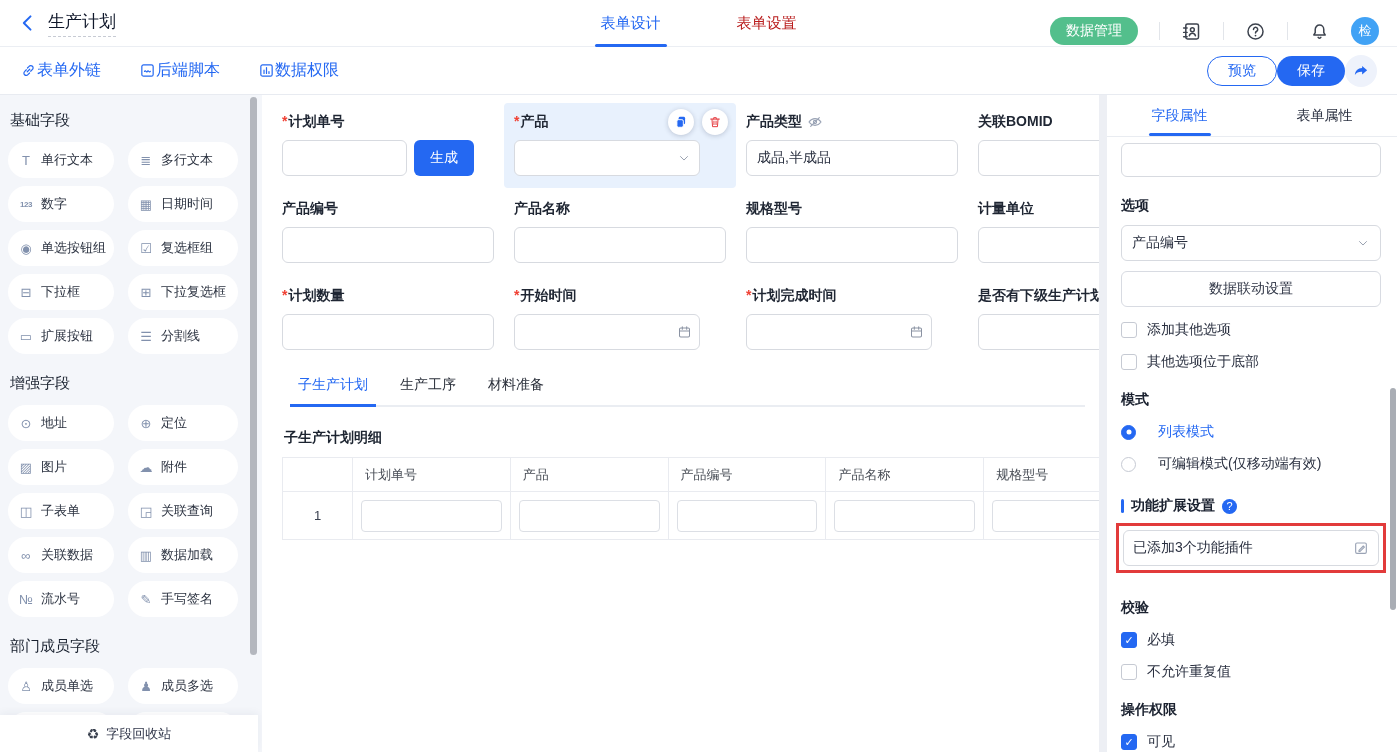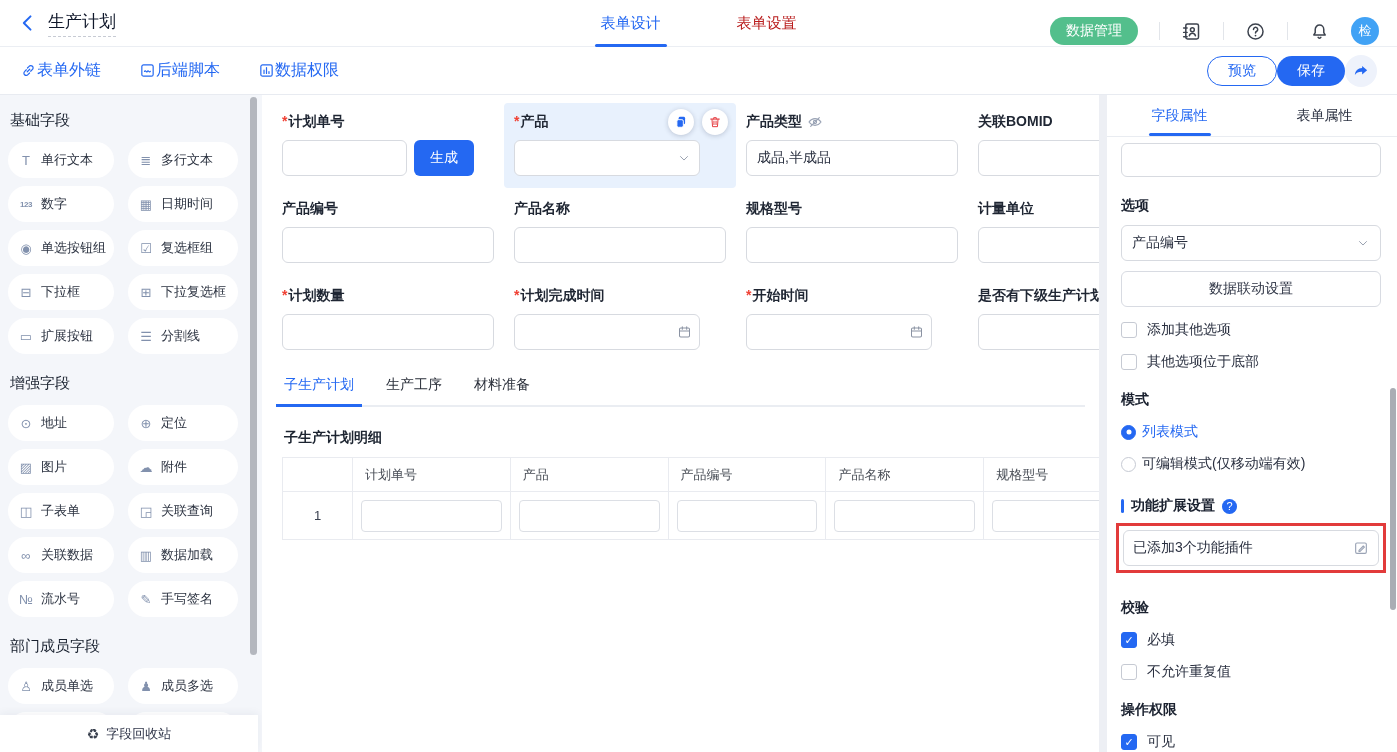--- a/index.html
+++ b/index.html
@@ -59,21 +59,21 @@
   .in-ic { position:absolute; right:8px; top:50%; transform:translateY(-50%); color:#8b93a3; cursor:pointer; }
   .gen-row { display:flex; gap:7px; }
   .gen-row .fin { width:125px; }
   .btn-gen { width:60px; height:36px; background:#2468f2; color:#fff; border:none; border-radius:6px; font-size:14px; cursor:pointer; }
   .fld.sel { background:#e8f1fd; margin:-10px -10px -12px -10px; padding:10px 10px 12px 10px; border-radius:4px; }
   .fld.sel .acts { position:absolute; top:6px; right:8px; display:flex; gap:8px; }
   .cbtn { width:26px; height:26px; border-radius:50%; background:#fff; box-shadow:0 1px 5px rgba(30,40,70,.22); border:none; display:flex; align-items:center; justify-content:center; cursor:pointer; }
   .selbox { width:186px; height:36px; border:1px solid #d7dae0; border-radius:6px; background:#fff; display:flex; align-items:center; justify-content:flex-end; padding:0 8px; color:#98a0ae; cursor:pointer; }
   .eye { color:#9aa3b5; }
 
-  .subtabs { display:flex; gap:28px; margin-top:26px; border-bottom:2px solid #eaedf2; }
+  .subtabs { display:flex; gap:28px; margin-top:26px; border-bottom:2px solid #eaedf2;margin-left:14px; }
   .subtab { font-size:14px; color:#2a2f3a; padding:0 2px 11px; cursor:pointer; position:relative; }
   .subtab.active { color:#2468f2; }
   .subtab.active::after { content:""; position:absolute; left:-6px; right:-6px; bottom:-2px; height:3px; background:#2468f2; }
 
   .tbl-title { font-size:14px; font-weight:700; color:#1c2430; margin:22px 0 10px 2px; }
   table.grid { border-collapse:collapse; width:860px; }
   table.grid th, table.grid td { border:1px solid #e9ebf0; }
   table.grid th { height:34px; font-size:13px; font-weight:400; color:#474c55; text-align:left; padding:0 12px; background:#fff; }
   table.grid th.idx, table.grid td.idx { width:70px; text-align:center; padding:0; }
   table.grid td { height:48px; padding:0 8px; }
@@ -87,21 +87,21 @@
   .ptab.active { color:#2468f2; }
   .ptab.active::after { content:""; position:absolute; left:50%; transform:translateX(-50%); bottom:0; width:62px; height:3px; background:#2468f2; border-radius:2px; }
   .pin { width:100%; height:34px; border:1px solid #d7dae0; border-radius:6px; margin-top:6px; font-family:inherit; padding:0 10px; }
   .plabel { font-size:14px; font-weight:700; color:#1b2230; margin-top:20px; }
   .psel { width:100%; height:36px; border:1px solid #d7dae0; border-radius:6px; margin-top:10px; display:flex; align-items:center; justify-content:space-between; padding:0 10px; font-size:14px; color:#2a3040; cursor:pointer; }
   .psel .chev { color:#98a0ae; }
   .pbtn { width:100%; height:36px; border:1px solid #d8dbe2; border-radius:6px; background:#fff; margin-top:10px; font-size:14px; color:#303646; cursor:pointer; font-family:inherit; }
   .ckrow { display:flex; align-items:center; gap:10px; margin-top:14px; font-size:14px; color:#2a3040; }
   .ck { width:16px; height:16px; border:1px solid #c6cad3; border-radius:3px; background:#fff; flex:none; cursor:pointer; display:flex; align-items:center; justify-content:center; }
   .ck.on { background:#2468f2; border-color:#2468f2; color:#fff; font-size:11px; }
-  .rdrow { display:flex; align-items:center; gap:6px; margin-top:14px; font-size:14px; color:#2a3040; }
+  .rdrow { display:flex; align-items:center; gap:22px; margin-top:14px; font-size:14px; color:#2a3040; }
   .rd { width:15px; height:15px; border:1px solid #c6cad3; border-radius:50%; background:#fff; flex:none; cursor:pointer; position:relative; }
   .rd.on { background:#2468f2; border-color:#2468f2; }
   .rd.on::after { content:""; position:absolute; left:50%; top:50%; transform:translate(-50%,-50%); width:5px; height:5px; border-radius:50%; background:#fff; }
   .rdrow.on-label { color:#2468f2; }
   .ext-hd { display:flex; align-items:center; gap:7px; margin-top:24px; }
   .ext-bar { width:3px; height:14px; background:#2468f2; border-radius:2px; }
   .ext-txt { font-size:14px; font-weight:700; color:#1b2230; }
   .qbadge { width:15px; height:15px; border-radius:50%; background:#2468f2; color:#fff; font-size:11px; display:flex; align-items:center; justify-content:center; cursor:pointer; }
   .annot { border:3px solid #e23b3b; margin:8px -5px 0 -5px; padding:4px; }
   .plugin { height:36px; border:1px solid #d7dae0; border-radius:6px; display:flex; align-items:center; justify-content:space-between; padding:0 9px; font-size:14px; color:#2a3040; }
@@ -397,36 +397,36 @@
 
         <div class="fld">
           <div class="flabel">
               <span><span class="req">*</span><span>计划数量</span></span>
             </div>
           <input class="fin" style="">
         </div>
 
         <div class="fld">
           <div class="flabel">
-              <span><span class="req">*</span><span>计划完成时间</span></span>
+              <span><span class="req">*</span><span>开始时间</span></span>
             </div>
           <div class="inwrap">
             <input class="fin" style="">
             <span class="in-ic">
               <svg width="15" height="15" viewBox="0 0 24 24">
                   <rect class="stk" x="4" y="5.5" width="16" height="14.5" rx="2"></rect>
                   <path class="stk" d="M8.5 3.5v4M15.5 3.5v4M4 10.5h16"></path>
                 </svg>
             </span>
           </div>
         </div>
 
         <div class="fld">
           <div class="flabel">
-              <span><span class="req">*</span><span>开始时间</span></span>
+              <span><span class="req">*</span><span>计划完成时间</span></span>
             </div>
           <div class="inwrap">
             <input class="fin" style="">
             <span class="in-ic">
               <svg width="15" height="15" viewBox="0 0 24 24">
                   <rect class="stk" x="4" y="5.5" width="16" height="14.5" rx="2"></rect>
                   <path class="stk" d="M8.5 3.5v4M15.5 3.5v4M4 10.5h16"></path>
                 </svg>
             </span>
           </div>

